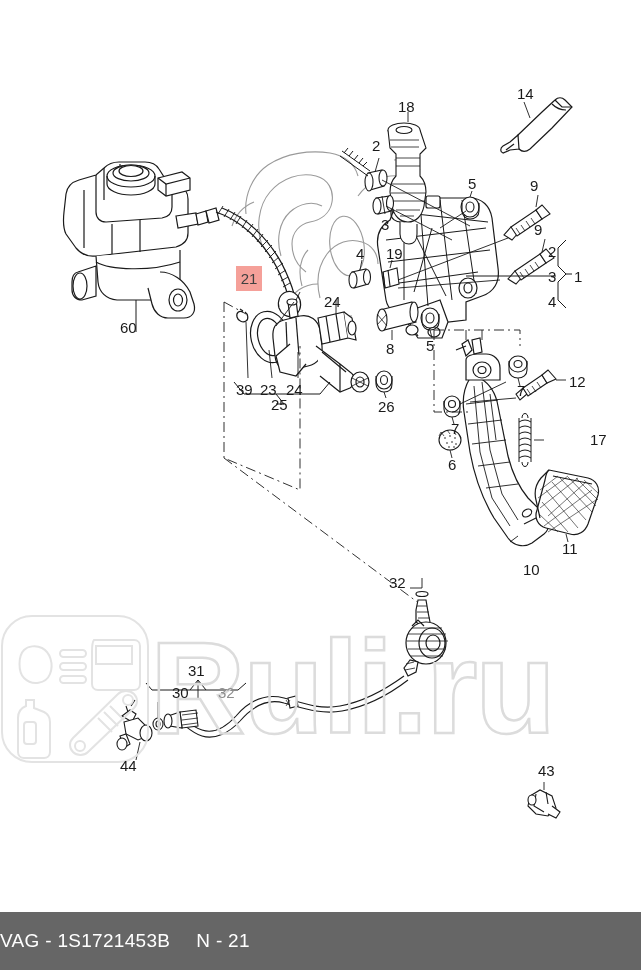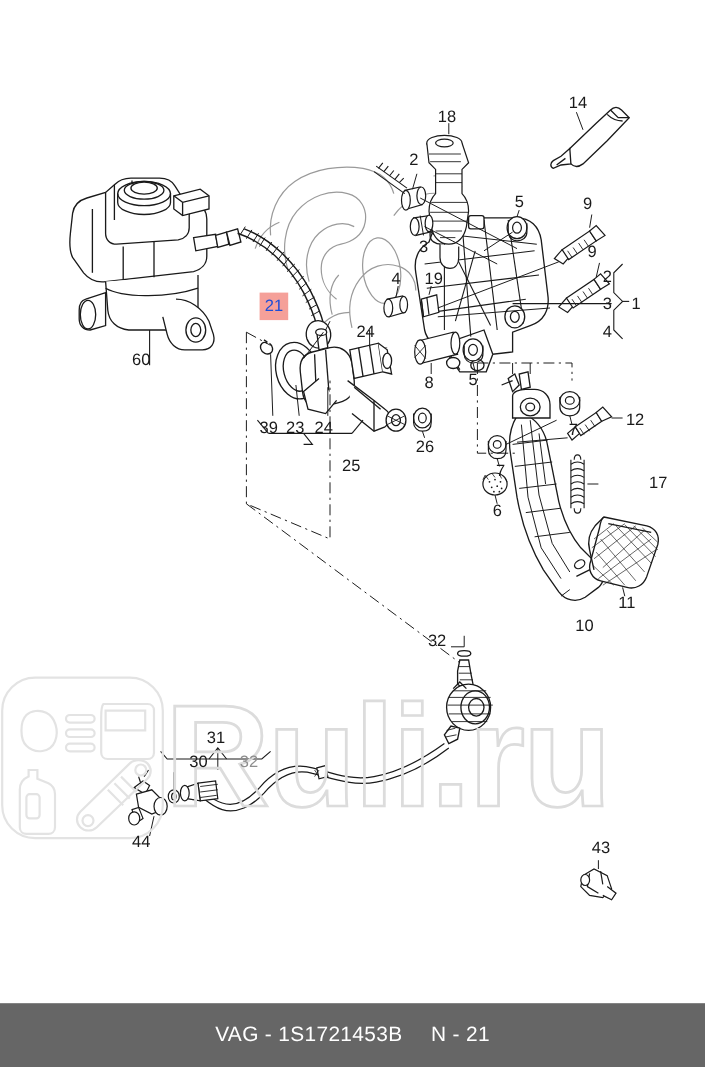--- a/index.html
+++ b/index.html
@@ -26,21 +26,20 @@
 
   
   #footer-bar {
     position: absolute;
     left: 0; top: 912px;
     width: 641px;
     height: 58px;
     background: #666666;
     display: flex;
     align-items: center;
-    justify-content: center;
   }
   #footer-inner {
     display: flex;
     align-items: baseline;
     gap: 26px;
     color: #ffffff;
     font-size: 19px;
     letter-spacing: 0.3px;
   }
   .footer-txt { color: #ffffff; white-space: nowrap; }
@@ -64,21 +63,21 @@
     width: 26px; height: 25px;
     background: #f5a099;
   }
   #label-21-txt {
     position: absolute;
     left: 236px; top: 266px;
     width: 26px; height: 25px;
     display: flex; align-items: center; justify-content: center;
     font-family: "Liberation Sans", sans-serif;
     font-size: 15px;
-    color: #1d4ed8;
+    color: #404040;
   }
 
   
   #watermark {
     position: absolute;
     left: 150px; top: 612px;
     font-family: "Liberation Sans", sans-serif;
     font-size: 132px;
     font-weight: bold;
     letter-spacing: -2px;
@@ -676,21 +675,21 @@
     <div class="cl" style="left:548px; top:244px;">2</div>
     <div class="cl" style="left:548px; top:269px;">3</div>
     <div class="cl" style="left:548px; top:294px;">4</div>
     <div class="cl" style="left:574px; top:269px;">1</div>
     <div class="cl" style="left:386px; top:341px;">8</div>
     <div class="cl" style="left:426px; top:338px;">5</div>
     <div class="cl" style="left:324px; top:294px;">24</div>
     <div class="cl" style="left:236px; top:382px;">39</div>
     <div class="cl" style="left:260px; top:382px;">23</div>
     <div class="cl" style="left:286px; top:382px;">24</div>
-    <div class="cl" style="left:271px; top:416px;margin-left:40px;">25</div>
+    <div class="cl" style="left:271px; top:397px;">25</div>
     <div class="cl" style="left:378px; top:399px;">26</div>
     <div class="cl" style="left:517px; top:383px;">7</div>
     <div class="cl" style="left:451px; top:421px;">7</div>
     <div class="cl" style="left:448px; top:457px;">6</div>
     <div class="cl" style="left:569px; top:374px;">12</div>
     <div class="cl" style="left:546px; top:432px;margin-left:44px;">17</div>
     <div class="cl" style="left:499px; top:562px;margin-left:24px;">10</div>
     <div class="cl" style="left:562px; top:541px;">11</div>
     <div class="cl" style="left:389px; top:575px;">32</div>
     <div class="cl" style="left:188px; top:663px;">31</div>

